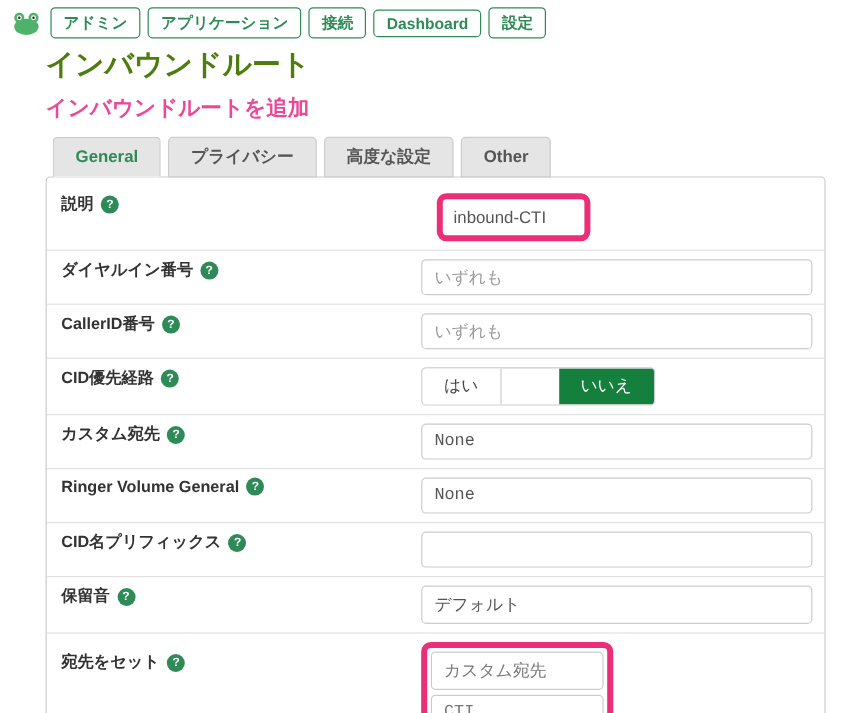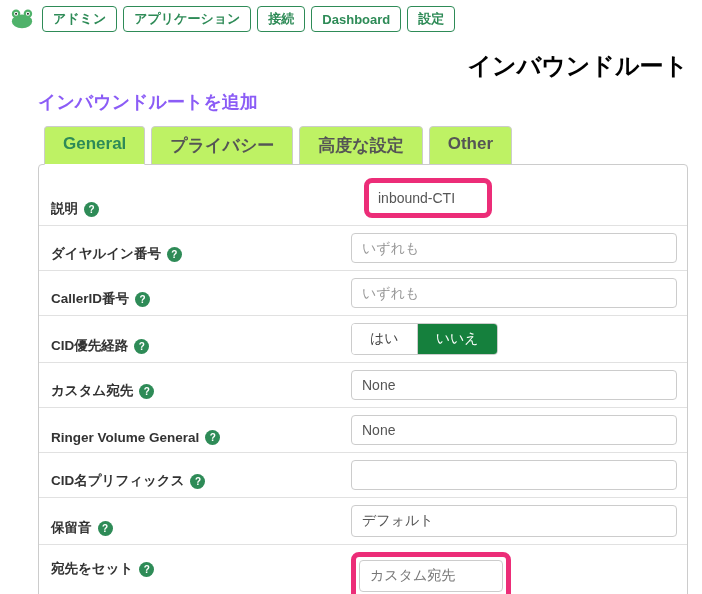--- a/index.html
+++ b/index.html
@@ -5,20 +5,21 @@
     * { box-sizing: border-box; margin: 0; padding: 0; }
     body {
       font-family: -apple-system, BlinkMacSystemFont, "Segoe UI", "Helvetica Neue", Arial, sans-serif;
       background: #fff;
       font-size: 14px;
       color: #333;
       width: 702px;
     }
     .topbar {
       display: flex;
+      align-items: center;
       gap: 6px;
       padding: 6px 8px;
     }
     .logo {
       width: 28px; height: 24px;
       display: inline-flex; align-items: center; justify-content: center;
       color: #3aa05a;
     }
     .nav-btn {
       border: 1px solid #2e8b57;
@@ -28,66 +29,65 @@
       font-size: 13px;
       padding: 3px 10px;
       border-radius: 4px;
       cursor: pointer;
       white-space: nowrap;
     }
     .content {
       padding: 0 14px 20px 38px;
     }
     h1.page-title {
-      color: #000000;
+      color: #4d7c0f;
       font-weight: 600;
       font-size: 24px;
-      margin-top: 12px;
+      margin-top: 0;
       margin-bottom: 8px;
-      text-align: right;
     }
     h2.subheading {
-      color: #8b5cf6;
+      color: #ec4899;
       font-weight: 600;
       font-size: 18px;
       margin-bottom: 12px;
     }
     .tabs {
       display: flex;
       gap: 6px;
       margin-bottom: -1px;
       padding-left: 6px;
     }
     .tab {
       border: 1px solid #ccc;
       border-bottom: 1px solid #ccc;
-      background: #bef264;
+      background: #e5e5e5;
       padding: 7px 18px;
       border-radius: 4px 4px 0 0;
       color: #555;
-      font-size: 17px;
+      font-size: 14px;
       font-weight: 600;
       cursor: pointer;
     }
     .tab.active {
       color: #2e8b57;
       border-bottom-color: #fff;
       position: relative;
       z-index: 2;
     }
     .panel {
       border: 1px solid #ccc;
       border-radius: 4px;
       padding-top: 6px;
       position: relative;
       z-index: 1;
     }
     .row {
       display: flex;
-      align-items: flex-end;
+      align-items: flex-start;
       padding: 7px 10px 7px 12px;
       border-top: 1px solid #e1e1e1;
     }
     .row:first-of-type { border-top: none; }
     .row-label {
       flex: 0 0 300px;
       display: flex;
       align-items: center;
       gap: 6px;
       font-weight: 700;
@@ -110,27 +110,28 @@
     .txt-input, .sel-input {
       width: 100%;
       border: 1px solid #ccc;
       border-radius: 4px;
       padding: 6px 10px;
       font-size: 14px;
       color: #555;
       background: #fff;
     }
     .txt-input::placeholder { color: #999; }
-    .sel-input { color: #777; cursor: pointer; }
+    .sel-input { color: #777; cursor: pointer; font-family: Liberation Mono, monospace; }
     .sel-input.has-value { color: #555; }
     .seg {
       display: inline-flex;
       border: 1px solid #ccc;
       border-radius: 4px;
       overflow: hidden;
+      gap: 48px;
     }
     .seg-btn {
       padding: 6px 18px;
       background: #fff;
       color: #444;
       font-size: 14px;
       border: none;
       cursor: pointer;
       border-right: 1px solid #ccc;
     }

